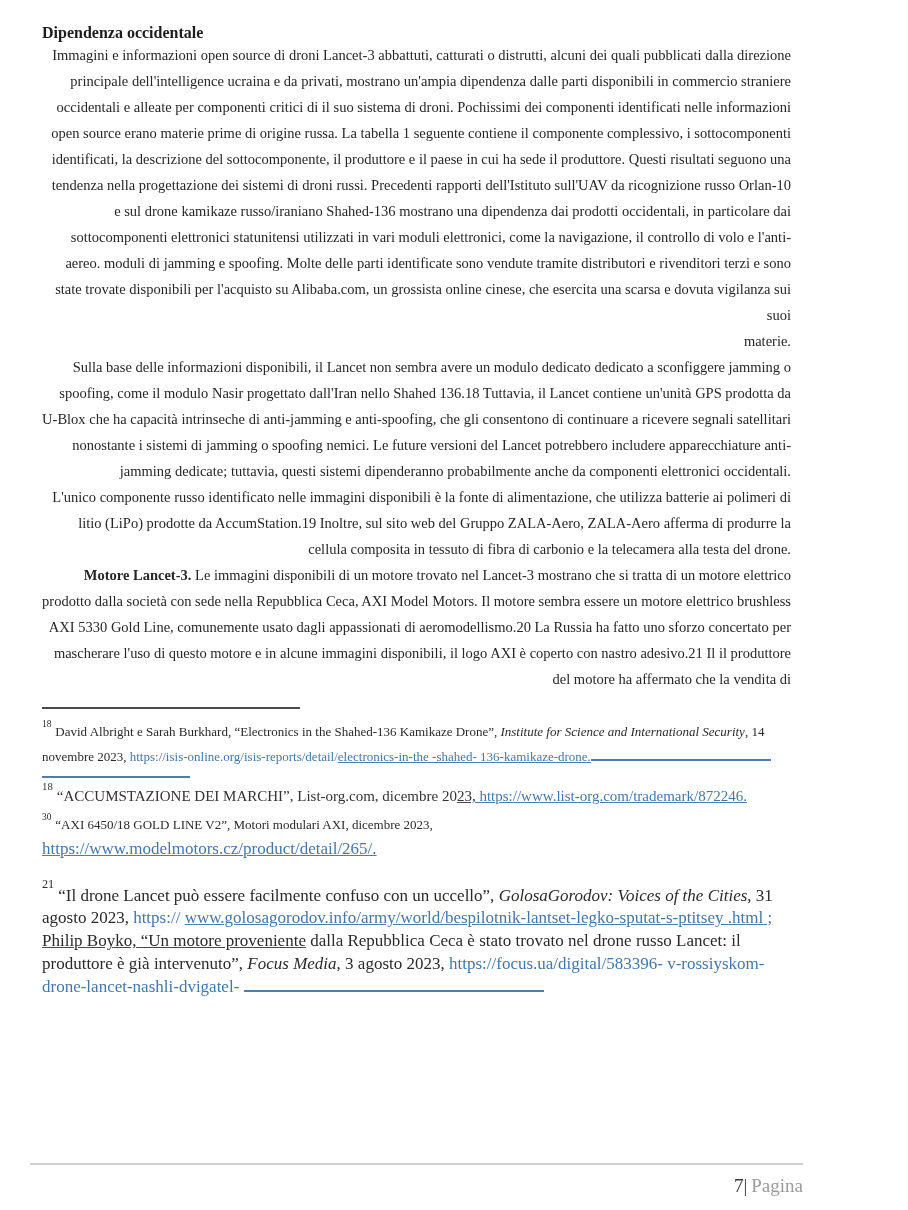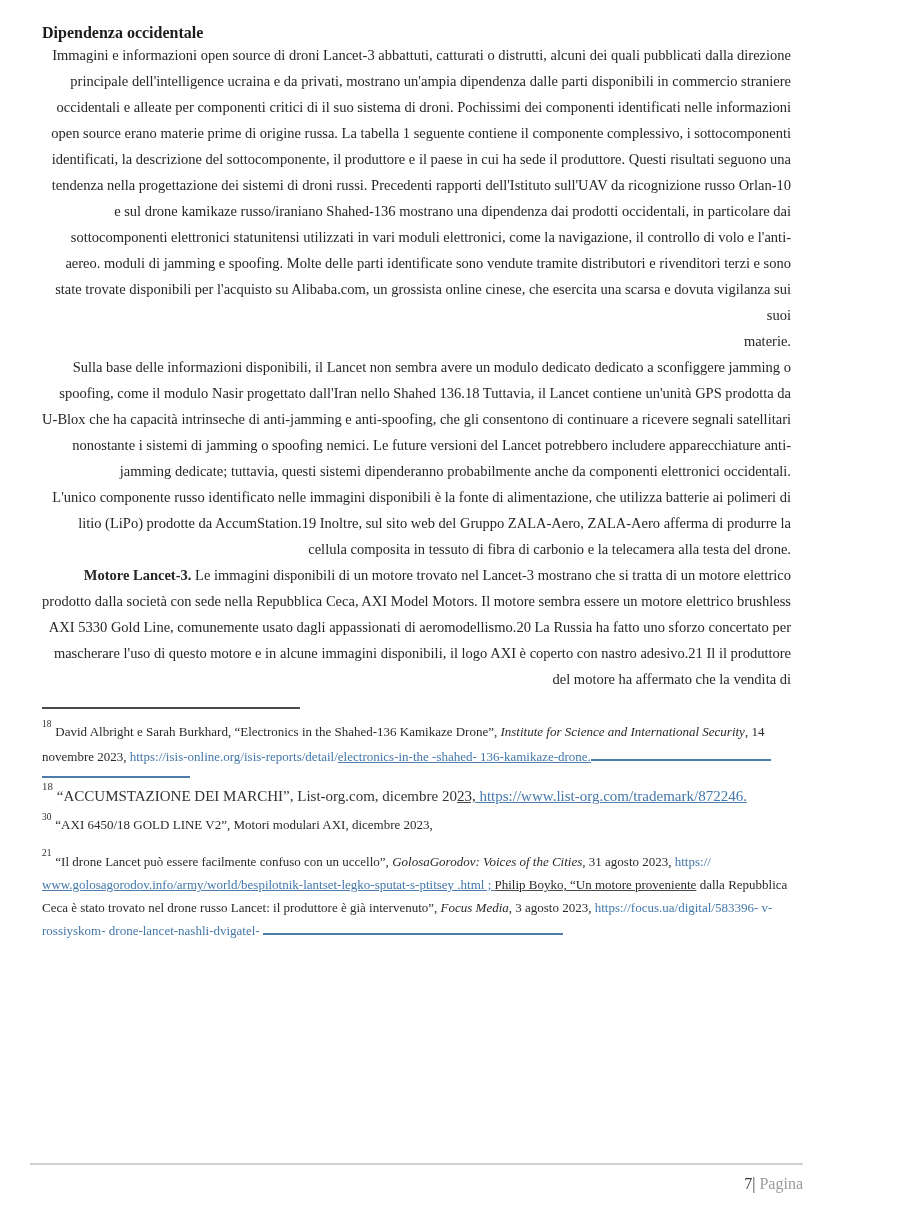--- a/index.html
+++ b/index.html
@@ -23,34 +23,34 @@
   .lead { font-weight:bold; }
 
   .fn-sep { margin-top:15px; width:258px; border-top:2px solid #4b4b4b; }
   .fn { font-size:13px; line-height:25px; color:#2a2a2a; }
   .fn sup { font-size:0.72em; position:relative; top:-0.45em; margin-right:4px; }
   .fn18 { margin-top:7px; }
   .short-line { margin-top:7px; width:148px; border-top:2px solid #4f7dab; }
   .fn19 { margin-top:2px; font-size:15px; line-height:23px; color:#333333; }
   .fn20-l1 { margin-top:3px; line-height:20px; }
   .fn20-l2 { font-size:17px; line-height:25px; }
-  .fn21 { margin-top:11px; line-height:23px; font-size:13px; }
+  .fn21 { margin-top:18px; line-height:23px; font-size:17px; }
 
   .link { color:#4477a9; text-decoration:none; cursor:pointer; }
   .link.u { text-decoration:underline; text-decoration-color:#4f7dab; }
   .u-dark { text-decoration:underline; text-decoration-color:#4a4a4a; }
   .ital { font-style:italic; }
 
   .ext-line { display:inline-block; height:0.85em; border-bottom:2px solid #4f7dab; }
   .ext-fn18 { width:180px; }
   .ext-fn21 { width:300px; }
 
   .footer { position:absolute; left:30px; right:28px; top:1163px; }
   .footer-rule { border-top:2px solid #d0d0d0; }
-  .page-num { text-align:right; margin-top:10px; font-size:16px; color:#3c3c3c; }
+  .page-num { text-align:right; margin-top:10px; font-size:19px; color:#3c3c3c; }
   .page-num .num { color:#3c3c3c; }
   .page-num .label { color:#9b9b9b; margin-left:4px; }
 </style>
 </head>
 <body>
 
 <div class="page">
 
   <h1 class="title">Dipendenza occidentale</h1>
 
@@ -67,20 +67,21 @@
   <div class="fn-sep"></div>
 
   <div class="fn fn18"><sup>18</sup><span>David Albright e Sarah Burkhard, “Electronics in the Shahed-136 Kamikaze Drone”, </span><span class="ital">Institute for Science and International Security</span><span>, 14 novembre 2023, </span><span class="link">https://isis-online.org/isis-reports/detail/</span><span class="link u">electronics-in-the -shahed- 136-kamikaze-drone.</span><span class="ext-line ext-fn18"></span></div>
 
   <div class="short-line"></div>
 
   <div class="fn fn19"><sup>18</sup><span>“ACCUMSTAZIONE DEI MARCHI”, List-org.com, dicembre 20</span><span class="u-dark">23,</span><span class="link u"> https://www.list-org.com/trademark/872246.</span></div>
 
   <div class="fn fn20-l1"><sup>30</sup><span>“AXI 6450/18 GOLD LINE V2”, Motori modulari AXI, dicembre 2023,</span></div>
 
+  <div class="fn fn20-l2"><span class="link u">https://www.modelmotors.cz/product/detail/265/. </span></div>
 
   <div class="fn fn21"><sup>21</sup><span>“Il drone Lancet può essere facilmente confuso con un uccello”, </span><span class="ital">GolosaGorodov: Voices of the Cities</span><span>, 31 agosto 2023, </span><span class="link">https:// </span><span class="link u">www.golosagorodov.info/army/world/bespilotnik-lantset-legko-sputat-s-ptitsey .html ; </span><span class="u-dark">Philip Boyko, “Un motore proveniente</span><span> dalla Repubblica Ceca è stato trovato nel drone russo Lancet: il produttore è già intervenuto”, </span><span class="ital">Focus Media</span><span>, 3 agosto 2023, </span><span class="link">https://focus.ua/digital/583396- v-rossiyskom- drone-lancet-nashli-dvigatel- </span><span class="ext-line ext-fn21"></span></div>
 
   <div class="footer">
     <div class="footer-rule"></div>
     <div class="page-num"><span class="num">7|</span><span class="label">Pagina</span></div>
   </div>
 
 </div>
 

